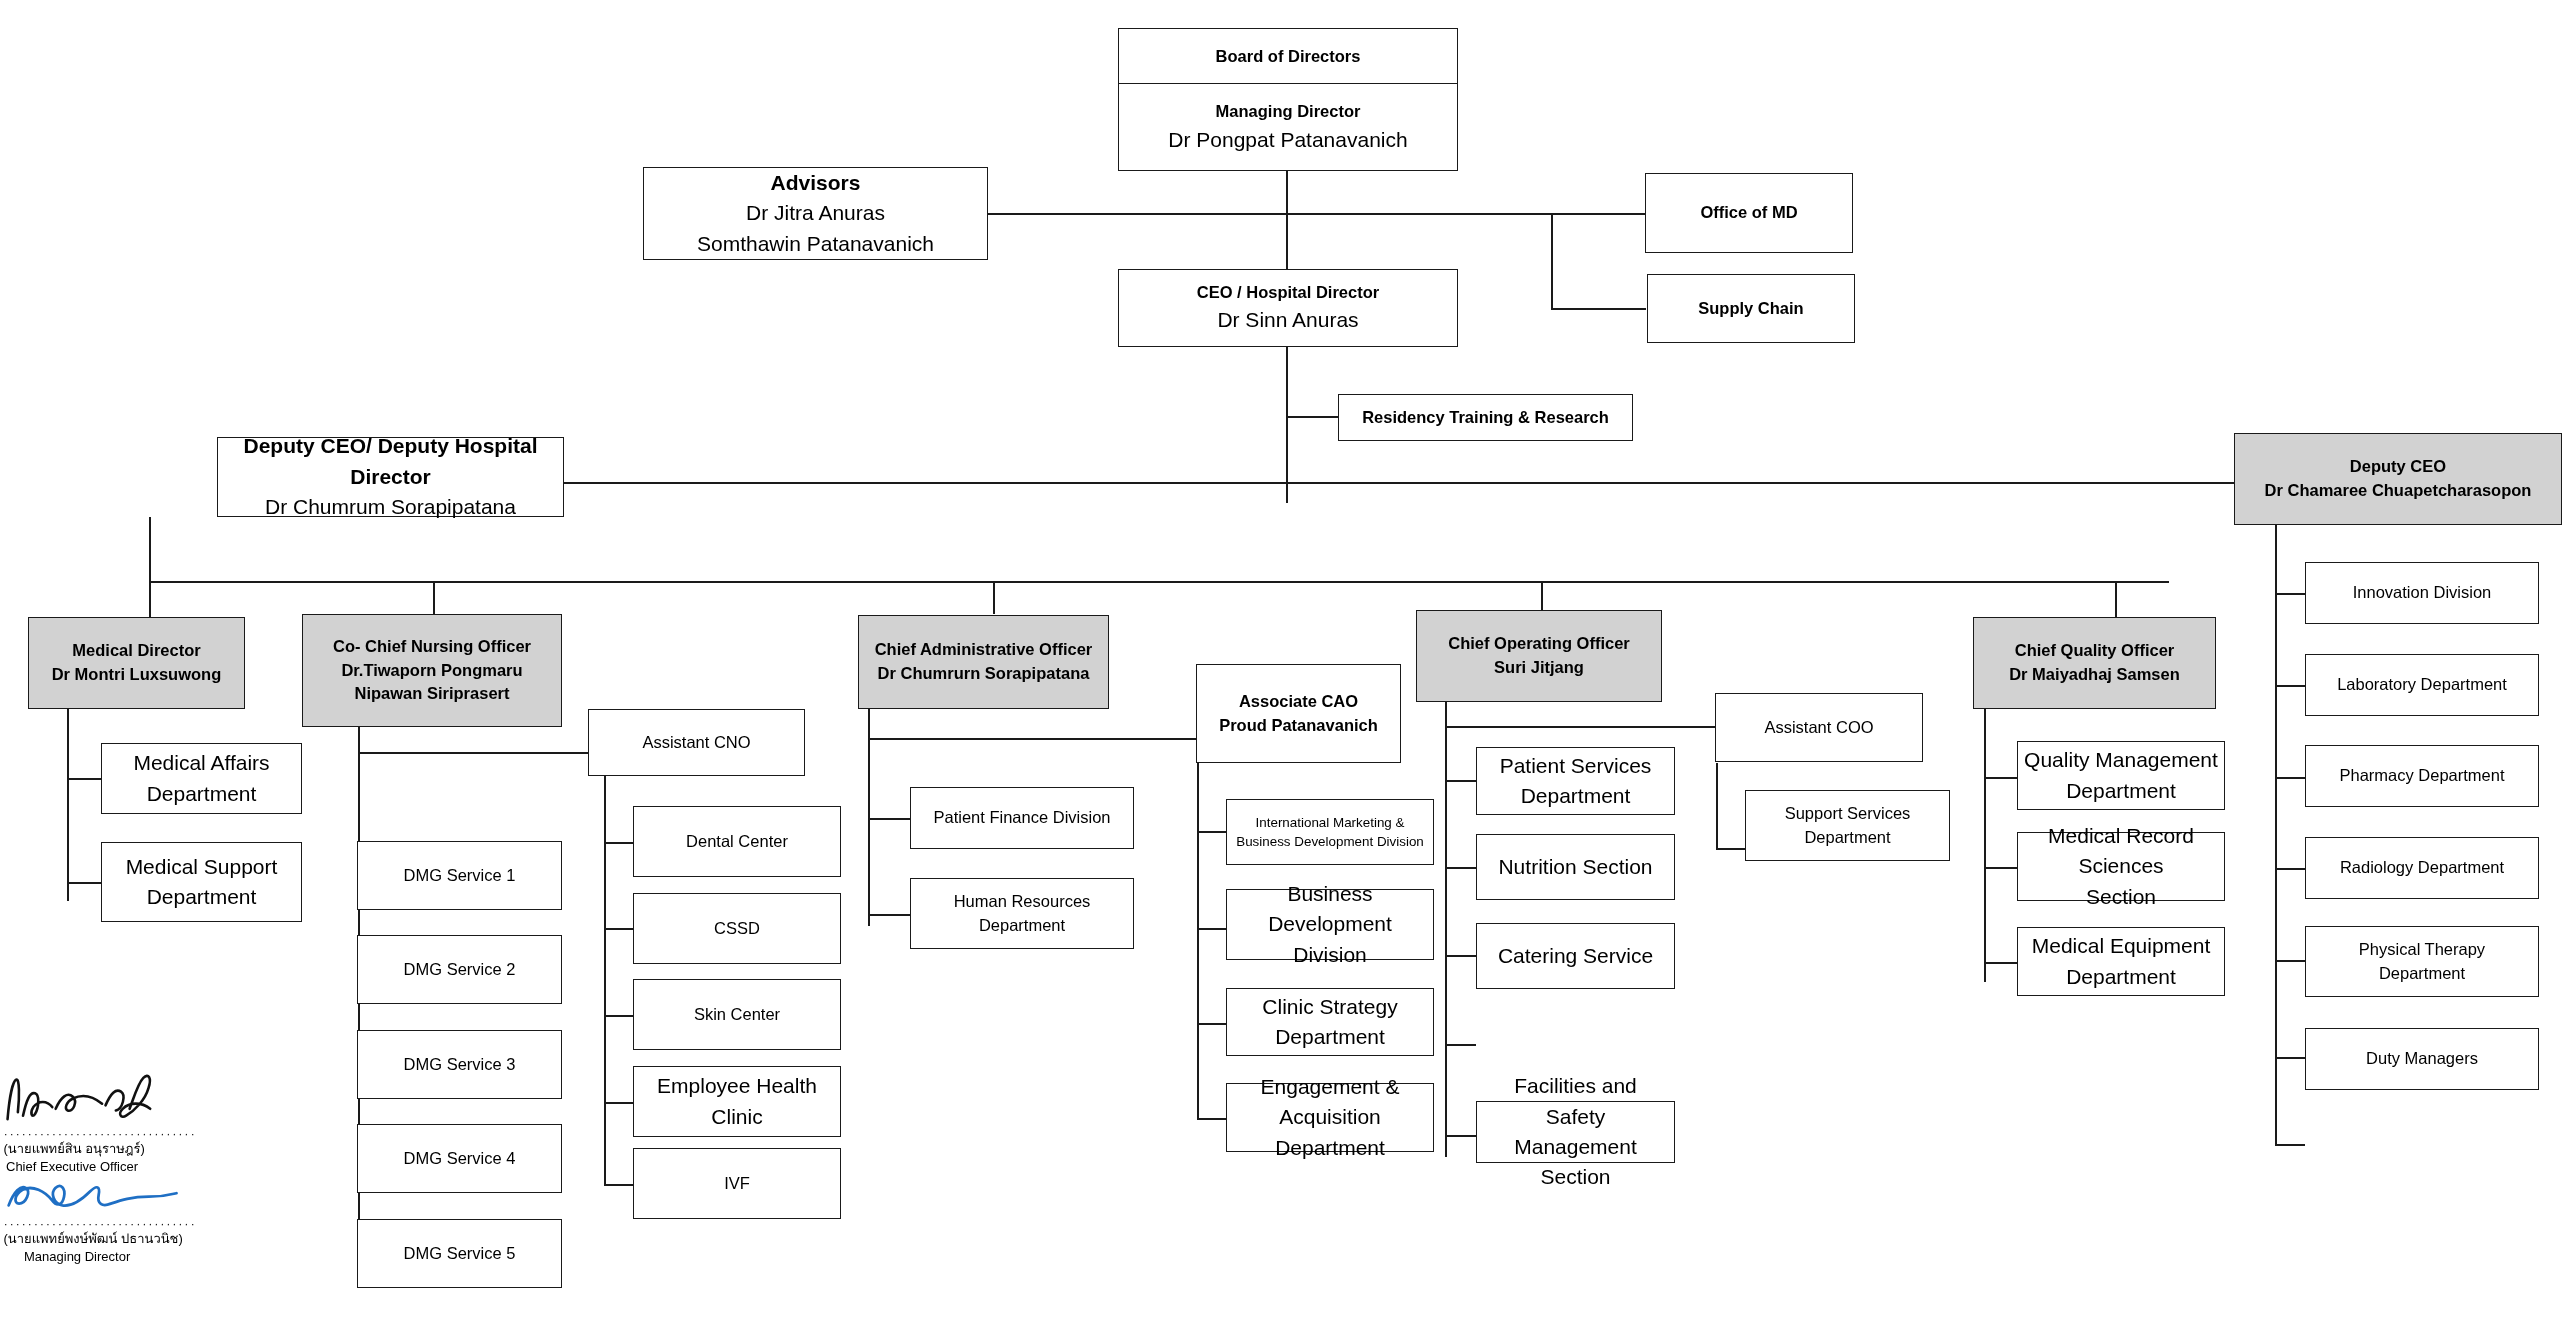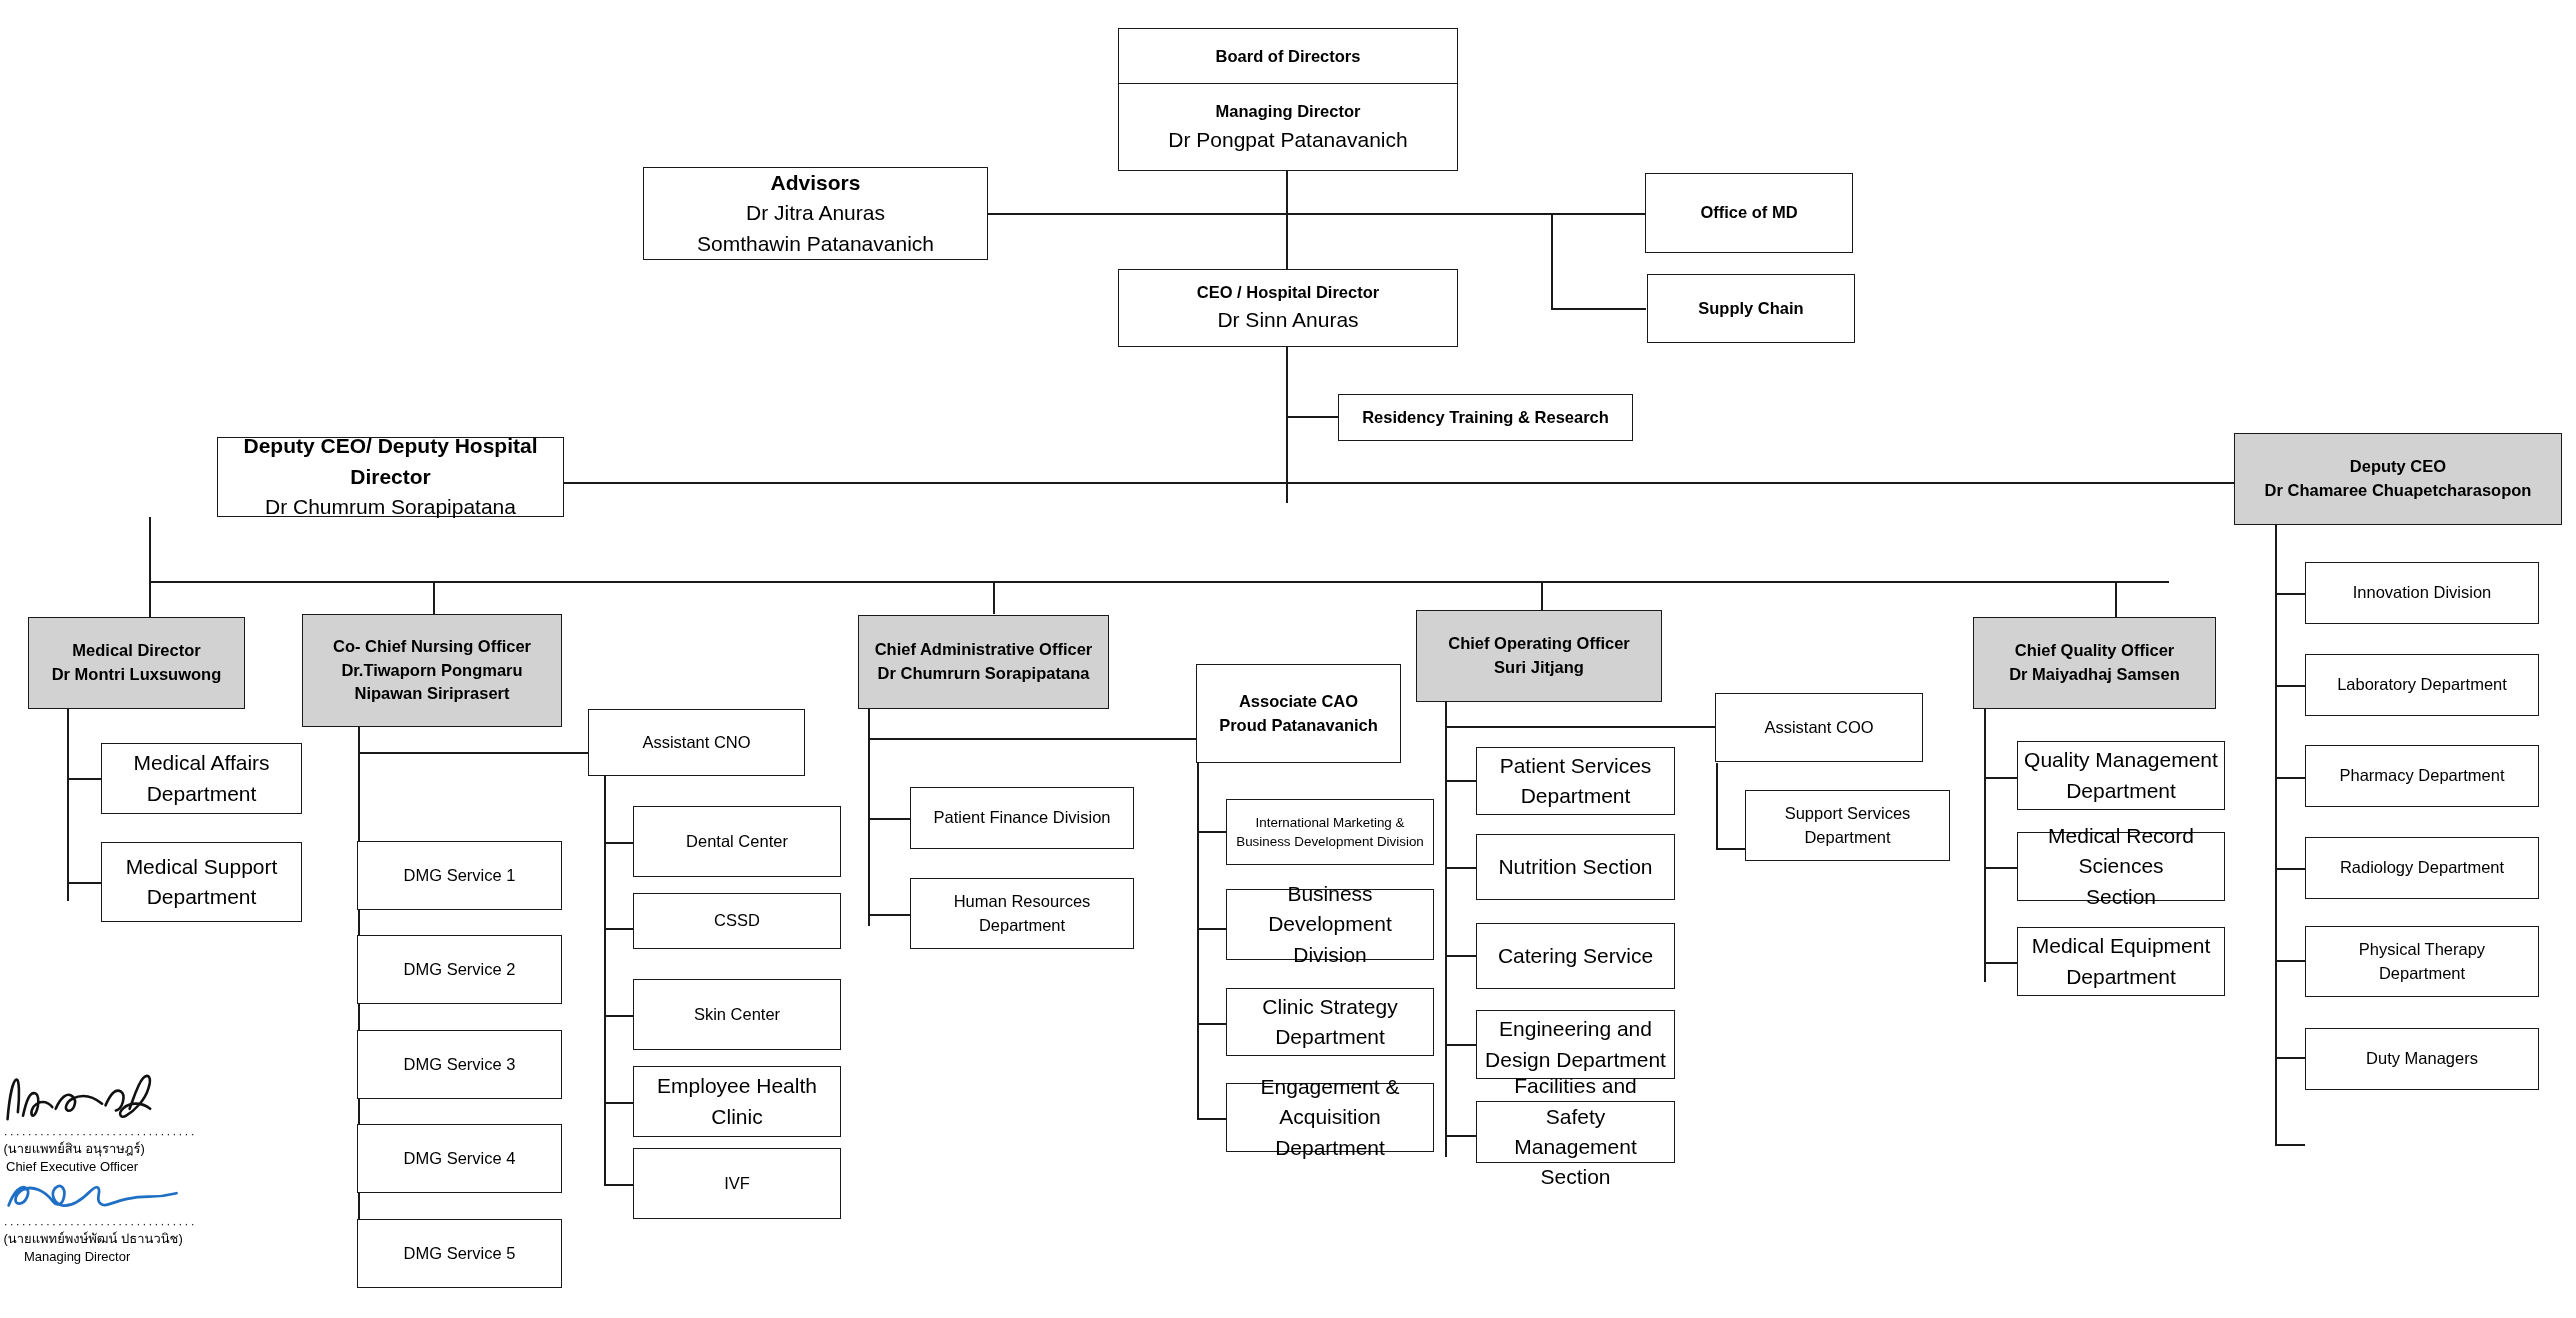--- a/index.html
+++ b/index.html
@@ -232,21 +232,21 @@
   <div class="node" style="left:357px;top:1219px;width:205px;height:69px;">
     <span class="ln t13">DMG Service  5</span>
   </div>
 
   <div class="node" style="left:588px;top:709px;width:217px;height:67px;">
     <span class="ln t13">Assistant CNO</span>
   </div>
   <div class="node" style="left:633px;top:806px;width:208px;height:71px;">
     <span class="ln t13">Dental Center</span>
   </div>
-  <div class="node" style="left:633px;top:893px;width:208px;height:56px;">
+  <div class="node" style="left:633px;top:893px;width:208px;height:71px;">
     <span class="ln t13">CSSD</span>
   </div>
   <div class="node" style="left:633px;top:979px;width:208px;height:71px;">
     <span class="ln t13">Skin Center</span>
   </div>
   <div class="node" style="left:633px;top:1066px;width:208px;height:71px;">
     <span class="ln t12">Employee Health Clinic</span>
   </div>
   <div class="node" style="left:633px;top:1148px;width:208px;height:71px;">
     <span class="ln t13">IVF</span>
@@ -290,24 +290,20 @@
   </div>
   <div class="node" style="left:1476px;top:747px;width:199px;height:68px;">
     <span class="ln t12">Patient Services</span>
     <span class="ln t12">Department</span>
   </div>
   <div class="node" style="left:1476px;top:834px;width:199px;height:66px;">
     <span class="ln t12">Nutrition Section</span>
   </div>
   <div class="node" style="left:1476px;top:923px;width:199px;height:66px;">
     <span class="ln t12">Catering Service</span>
-  </div>
-  <div class="node" style="left:1476px;top:1010px;width:199px;height:69px;">
-    <span class="ln t12">Engineering and</span>
-    <span class="ln t12">Design Department</span>
   </div>
   <div class="node" style="left:1476px;top:1101px;width:199px;height:62px;">
     <span class="ln t12">Facilities and Safety</span>
     <span class="ln t12">Management Section</span>
   </div>
 
   <div class="node" style="left:1715px;top:693px;width:208px;height:69px;">
     <span class="ln t13">Assistant COO</span>
   </div>
   <div class="node" style="left:1745px;top:790px;width:205px;height:71px;">

